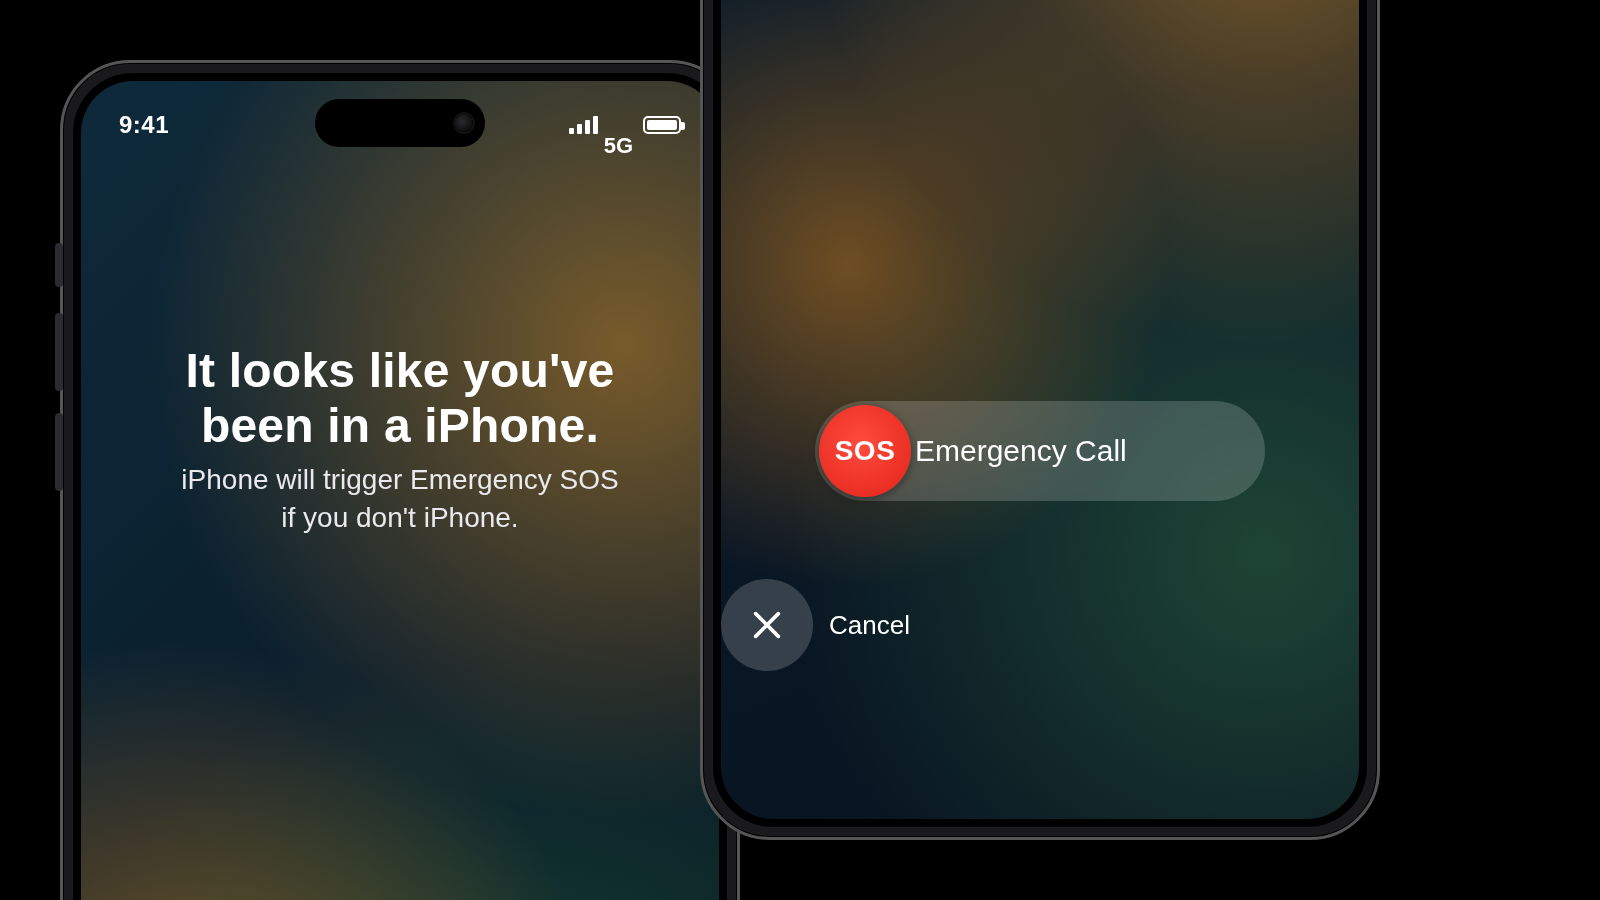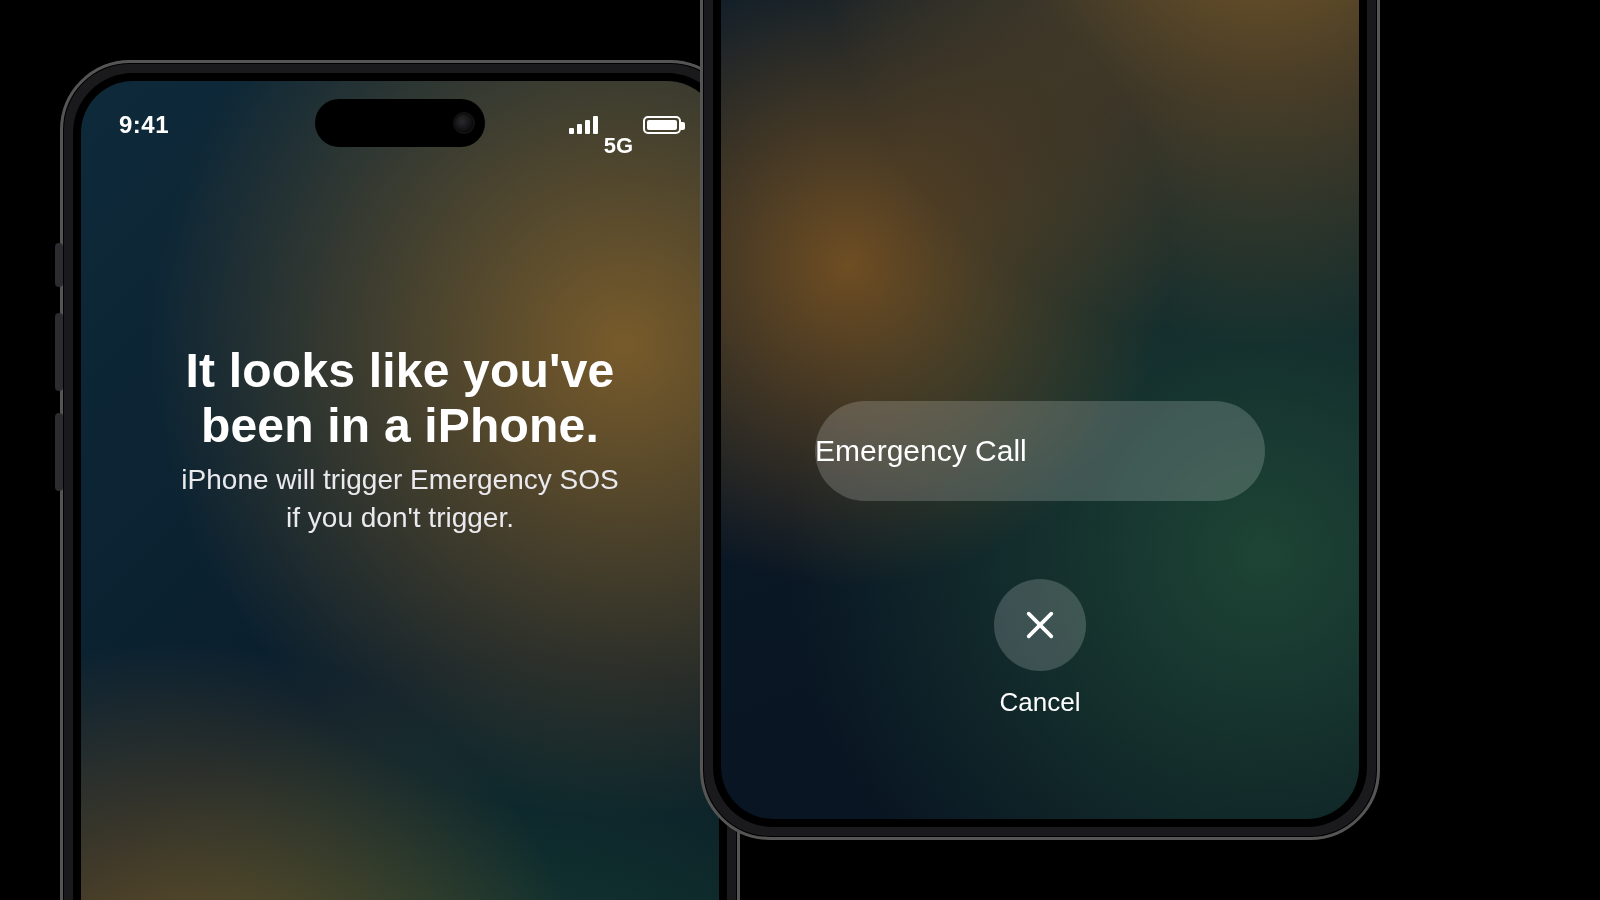--- a/index.html
+++ b/index.html
@@ -142,21 +142,21 @@
     text-align: left;
     color: #fff;
     font-size: 30px;
     font-weight: 500;
     padding-right: 40px;
   }
 
   .cancel-wrap {
     position: absolute;
     top: 560px; left: 0; right: 0;
-    display: flex; flex-direction: column; align-items: center; gap: 16px;
+    display: flex; flex-direction: row; align-items: center; gap: 16px;
   }
   .cancel-btn {
     width: 92px; height: 92px; border-radius: 50%;
     background: rgba(255,255,255,0.18);
     display: flex; align-items: center; justify-content: center;
   }
   .cancel-btn svg { width: 34px; height: 34px; }
   .cancel-text { color: #fff; font-size: 26px; font-weight: 400; }
 
   
@@ -216,33 +216,36 @@
             </span>
         </div>
 
         <div class="crash-heading">
           <span>It looks like you've</span><br>
           <span>been in a iPhone.</span>
         </div>
 
         <div class="crash-sub">
           <span>iPhone will trigger Emergency SOS</span><br>
-          <span>if you don't trigger.</span>
+          <span>if you don't iPhone.</span>
         </div>
 
       </div>
     </div>
   </div>
 
   <div id="phone-right" class="phone">
 
     <div class="bezel">
       <div class="screen">
 
         <div class="sos-slider">
+          <div class="sos-knob">
+            <span>SOS</span>
+          </div>
           <div class="sos-label">Emergency Call</div>
         </div>
 
         <div class="cancel-wrap">
           <div class="cancel-btn">
             <svg viewBox="0 0 24 24">
               <path d="M4 4 L20 20 M20 4 L4 20" stroke="#fff" stroke-width="2.6" stroke-linecap="round" fill="none"></path>
             </svg>
           </div>
           <div class="cancel-text">Cancel</div>

